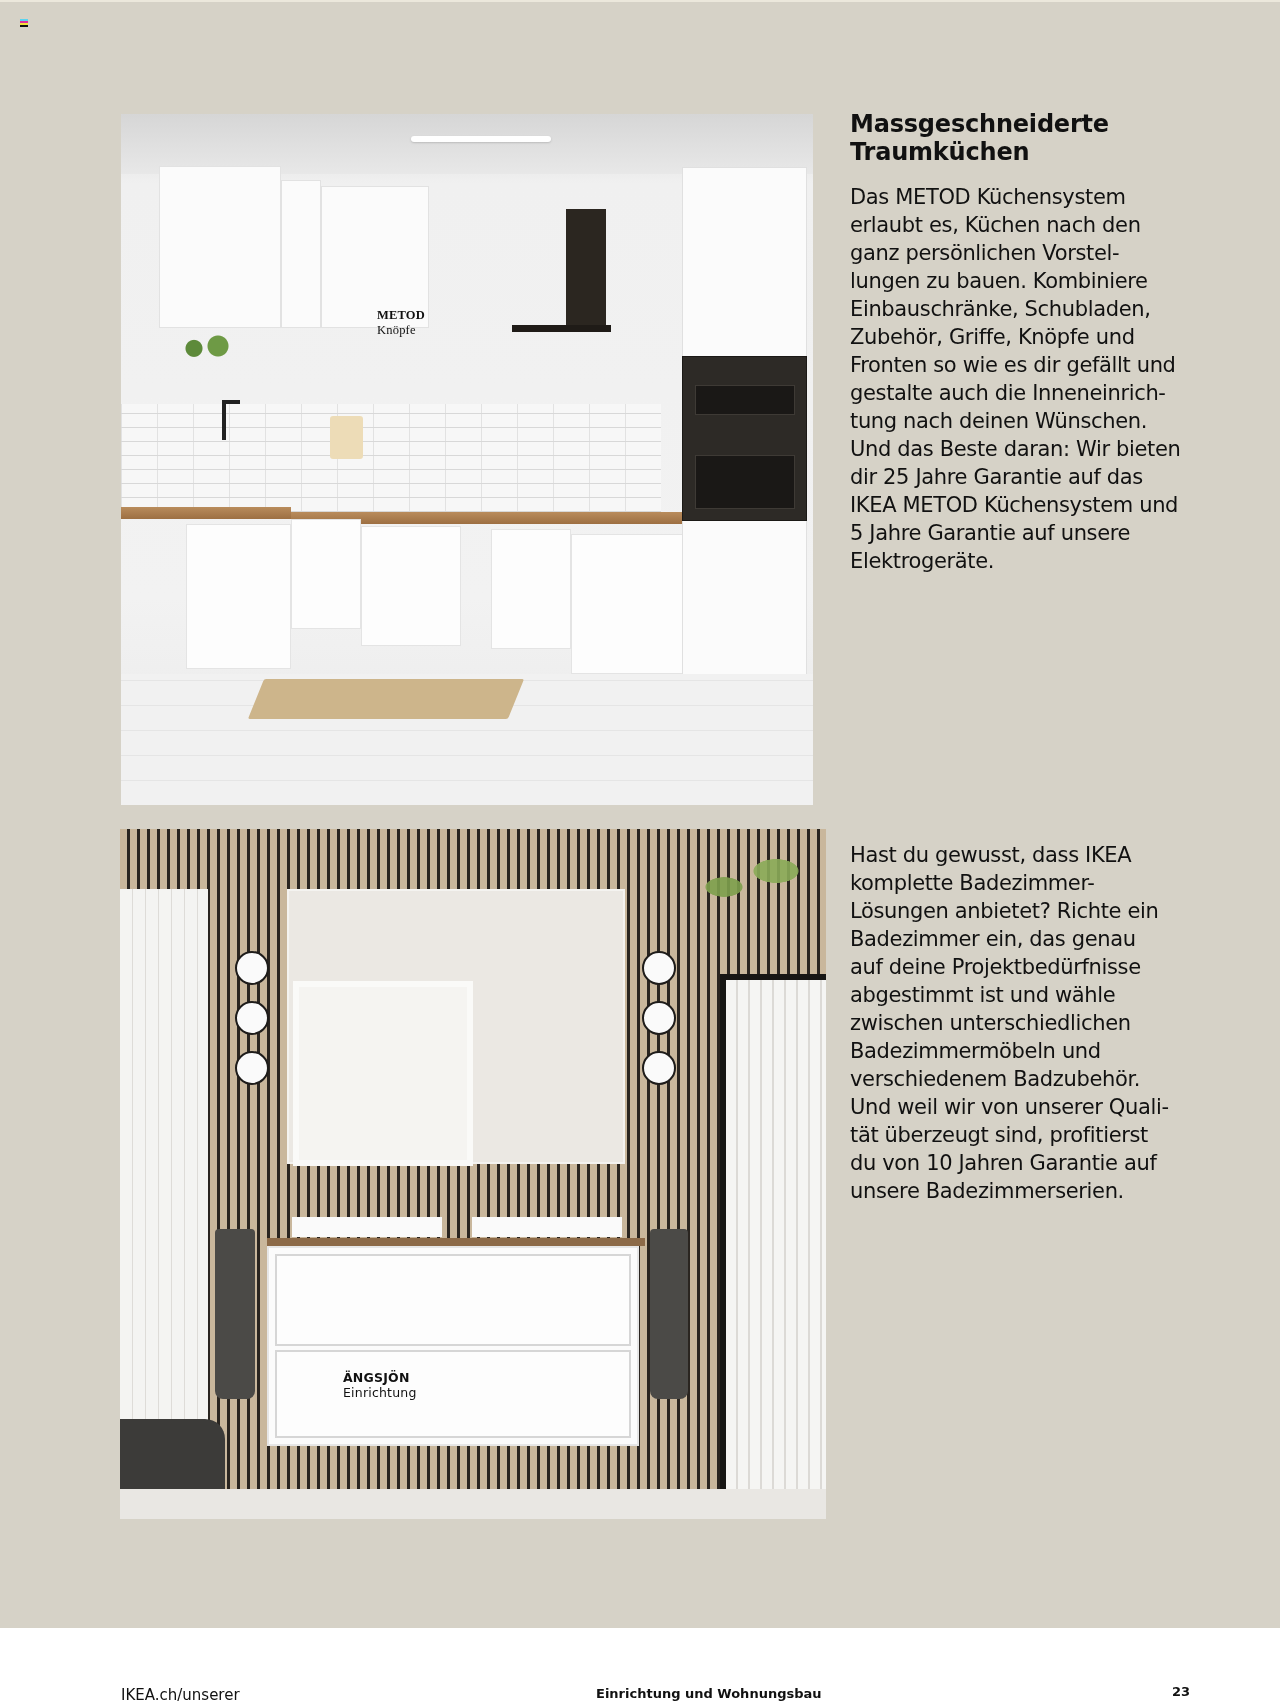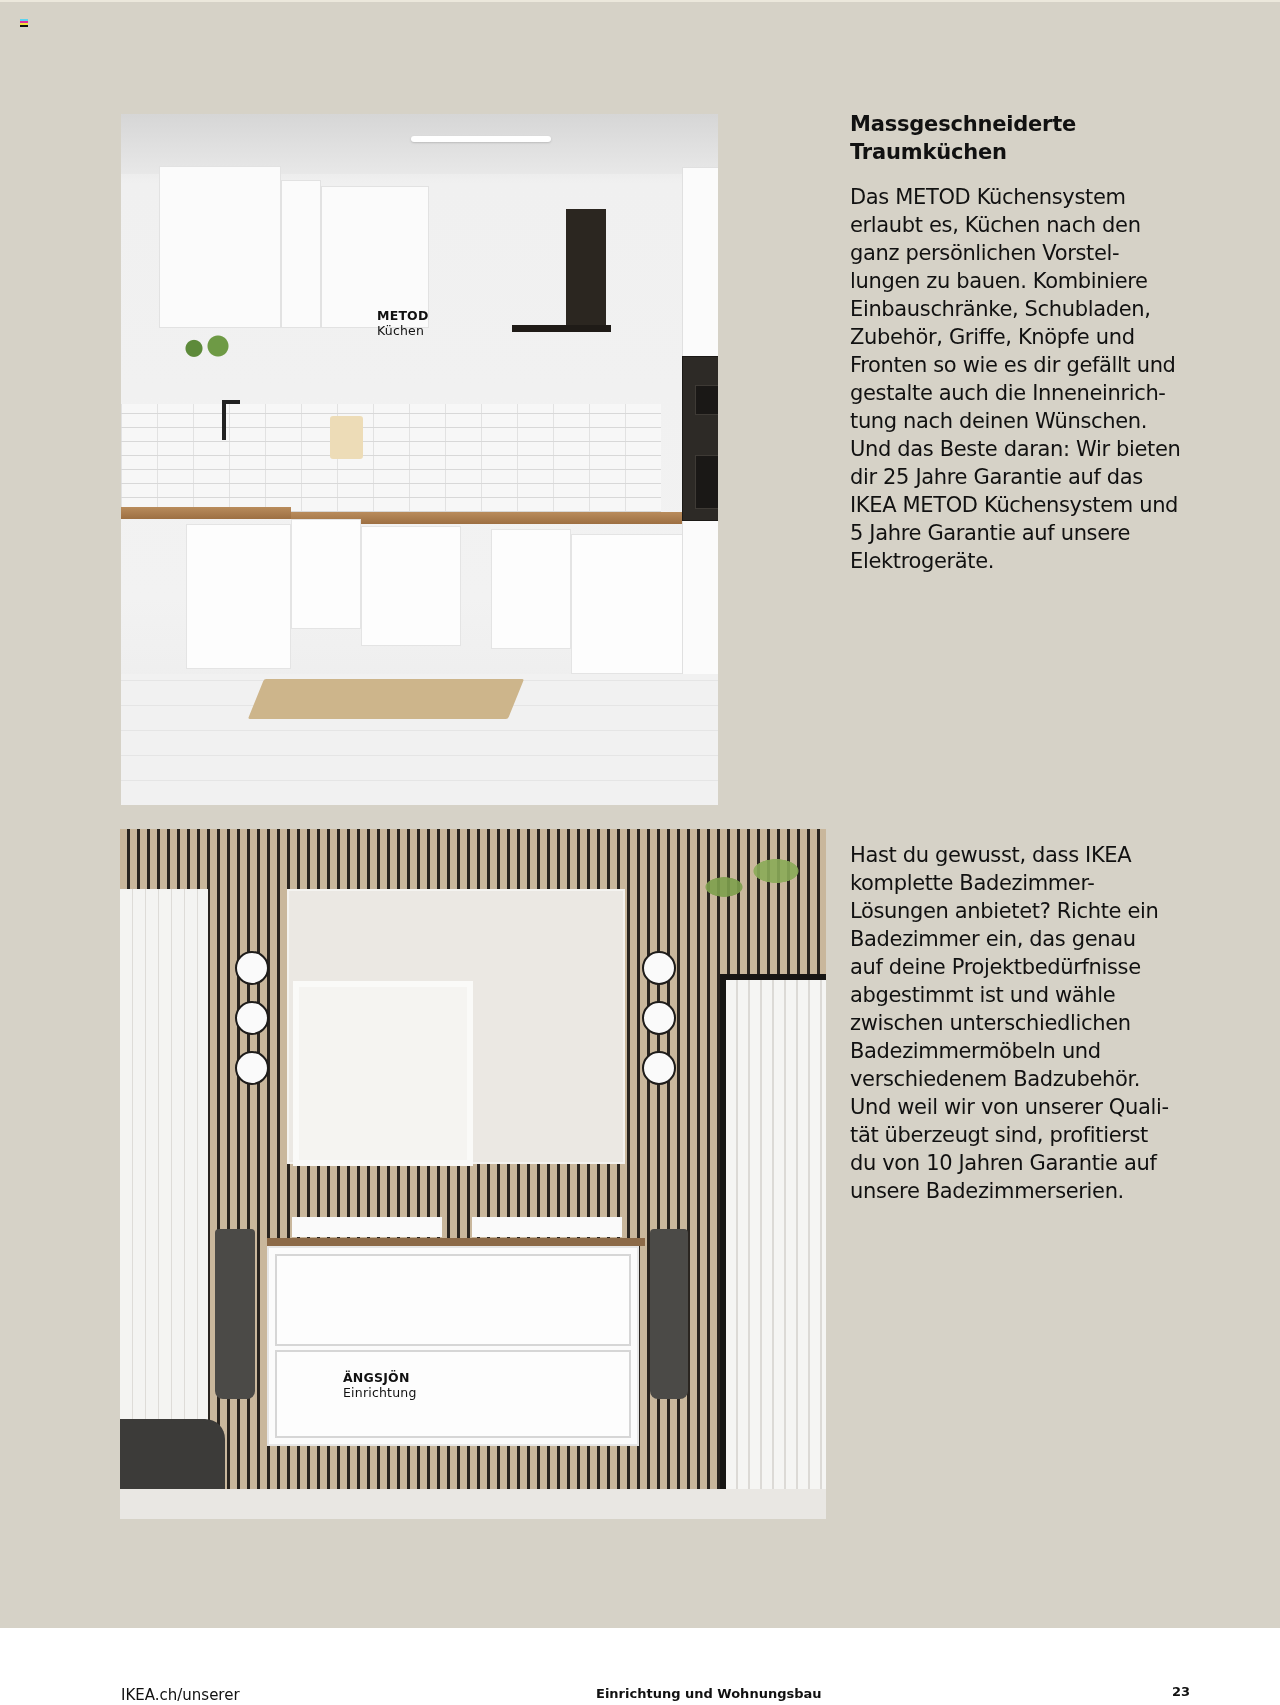--- a/index.html
+++ b/index.html
@@ -6,21 +6,21 @@
   html, body { width: 1280px; height: 1705px; background: #ffffff; overflow: hidden; }
   body { position: relative; font-family: "DejaVu Sans", sans-serif; color: #111; }
 
   .page-bg { position: absolute; left: 0; top: 2px; width: 1280px; height: 1626px; background: #d6d2c7; }
   .top-edge { position: absolute; left: 0; top: 0; width: 1280px; height: 2px; background: #ece8dc; }
 
   .print-mark { position: absolute; left: 20px; top: 19px; width: 8px; height: 9px; display: flex; flex-direction: column; }
   .print-mark span { display: block; height: 2px; }
 
   .photo { position: absolute; overflow: hidden; }
-  .kitchen { left: 121px; top: 114px; width: 597px; height: 691px; background: linear-gradient(#d9d9d9 0%, #f0f0f0 10%, #f2f2f2 70%, #e9e9e9 100%); }
+  .kitchen { left: 121px; top: 114px; width: 692px; height: 691px; background: linear-gradient(#d9d9d9 0%, #f0f0f0 10%, #f2f2f2 70%, #e9e9e9 100%); font-family: Liberation Serif, serif; }
   .bath { left: 120px; top: 829px; width: 706px; height: 690px; background: #ece9e3; }
 
   
   .k-ceiling { position:absolute; left:0; top:0; width:100%; height:60px; background: linear-gradient(#d6d6d6,#e8e8e8); }
   .k-track { position:absolute; left:290px; top:22px; width:140px; height:6px; background:#fff; border-radius:3px; box-shadow:0 1px 2px #bbb; }
   .k-upper { position:absolute; background:#fbfbfb; border:1px solid #e2e2e2; }
   .k-tiles { position:absolute; left:0; top:290px; width:540px; height:108px;
     background-color:#f7f7f7;
     background-image: repeating-linear-gradient(0deg, #d8d8d8 0 1px, transparent 1px 14px),
                       repeating-linear-gradient(90deg, #e2e2e2 0 1px, transparent 1px 36px); }
@@ -54,21 +54,21 @@
   .b-top { position:absolute; left:147px; top:409px; width:378px; height:8px; background:#8c6a48; }
   .b-cabinet { position:absolute; left:147px; top:417px; width:372px; height:200px; background:#fbfbfb; border:2px solid #e6e6e6; }
   .b-cabinet .drawer { position:absolute; left:6px; right:6px; border:2px solid #d6d6d6; background:#fdfdfd; }
   .b-towel { position:absolute; width:40px; height:170px; background:#4b4a47; border-radius:4px 4px 8px 8px; }
   .b-shelf { position:absolute; left:600px; top:145px; width:106px; height:545px; border:6px solid #171614; border-right:none; background: repeating-linear-gradient(90deg,#f5f5f3 0 10px,#dcdad6 10px 12px); }
   .b-plant { position:absolute; left:565px; top:10px; width:130px; height:80px; background: radial-gradient(ellipse at 30% 60%, #7ea04d 0 18px, transparent 19px), radial-gradient(ellipse at 70% 40%, #8aab58 0 22px, transparent 23px); opacity:.9; }
   .b-floor { position:absolute; left:0; top:660px; width:100%; height:30px; background:#e9e7e3; }
   .b-tub { position:absolute; left:0; top:590px; width:105px; height:100px; background:#3c3b39; border-radius:0 20px 0 0; }
 
   .article { position:absolute; left:850px; width:345px; }
-  .article h2 { font-family:"DejaVu Sans", sans-serif; font-weight:bold; font-size:21px; line-height:28px; color:#111; letter-spacing:-0.2px; }
+  .article h2 { font-family:"DejaVu Sans", sans-serif; font-weight:bold; font-size:24px; line-height:28px; color:#111; letter-spacing:-0.2px; }
   .article p { font-size:21px; line-height:28px; color:#111; margin-top:17px; letter-spacing:-0.35px; white-space:pre-line; }
   .art-kitchen { top:110px; }
   .art-bath { top:824px; }
 
   .footer { position:absolute; left:0; top:1628px; width:1280px; height:77px; background:#ffffff; }
   .footer .f-left { position:absolute; left:121px; top:58px; font-size:15px; color:#111; }
   .footer .f-center { position:absolute; left:596px; top:58px; font-size:13px; font-weight:bold; color:#111; }
   .footer .f-right { position:absolute; left:1172px; top:56px; font-size:13px; font-weight:bold; color:#111; }
 </style>
 </head>
@@ -106,21 +106,21 @@
   <div class="k-lower" style="left:450px;top:420px;width:112px;height:140px;"></div>
   <div class="k-tall"></div>
   <div class="k-oven">
     <div class="win" style="top:28px;width:100px;height:30px;"></div>
     <div class="win" style="top:98px;width:100px;height:54px;"></div>
   </div>
   <div class="k-floor"></div>
   <div class="k-rug"></div>
   <div class="label" style="left:256px;top:194px;">
     <b>METOD</b>
-    <span>Küchen</span>
+    <span>Knöpfe</span>
   </div>
 </div>
 
 <div class="article art-kitchen">
   <h2 style="white-space:pre-line;">Massgeschneiderte
 Traumküchen</h2>
   <p>Das METOD Küchensystem
 erlaubt es, Küchen nach den
 ganz persönlichen Vorstel-
 lungen zu bauen. Kombiniere

